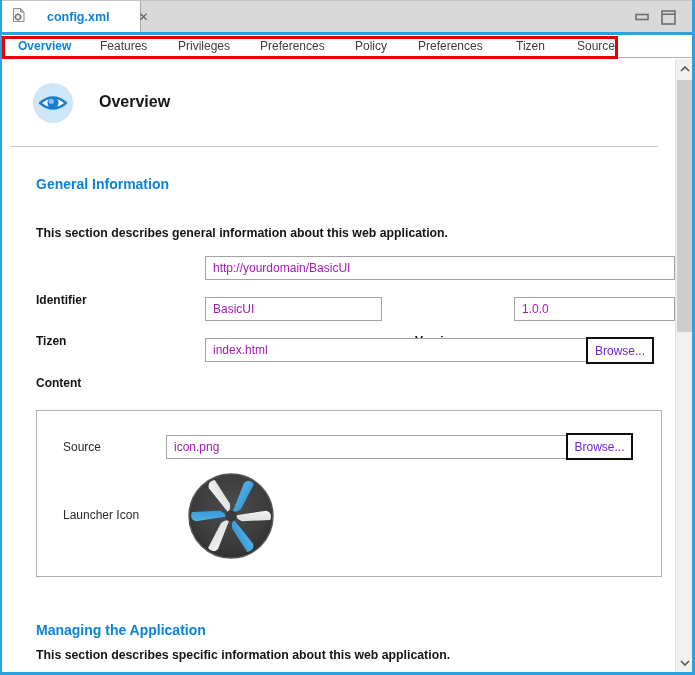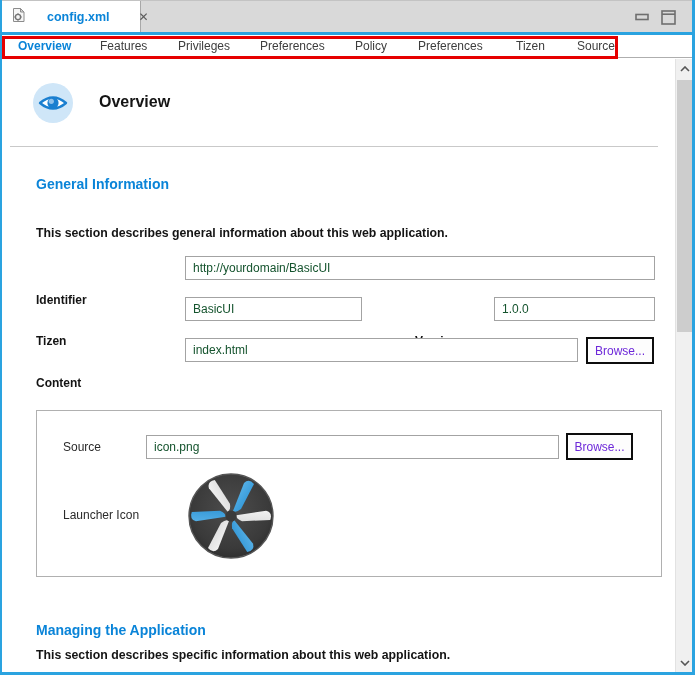--- a/index.html
+++ b/index.html
@@ -50,21 +50,21 @@
   .divider { position:absolute; left:8px; top:87px; width:648px; height:1px; background:#c9c9c9; }
 
   .sec-head { position:absolute; font-size:14px; font-weight:bold; color:#0a84d8; }
   .sec-desc { position:absolute; font-size:12.3px; font-weight:bold; color:#141414; }
 
   .lbl  { position:absolute; font-size:12px; font-weight:bold; color:#141414; white-space:nowrap;margin-top:32px; }
   .lbln { position:absolute; font-size:12px; font-weight:normal; color:#2b2b2b; white-space:nowrap; }
 
   .tinput {
     position:absolute; height:24px; border:1px solid #a3a3a3; background:#fff;
-    font-family:"Liberation Sans", sans-serif; font-size:12px; color:#14532d; padding:0 7px; outline:none;
+    font-family:"Liberation Sans", sans-serif; font-size:12px; color:#a21caf; padding:0 7px; outline:none;margin-left:20px;
   }
   .browse-btn {
     position:absolute; width:68px; height:27px; background:#fdfdfd; border:2px solid #0d0d0d;
     font-family:"Liberation Sans", sans-serif; font-size:12px; color:#6d28d9; cursor:pointer;
   }
 
   .groupbox { position:absolute; left:34px; top:351px; width:626px; height:167px; border:1px solid #b0b0b0; background:#fff; }
 
   
   .scrollbar { position:absolute; left:673px; top:59px; width:17px; height:613px; background:#f0f0f0; border-left:1px solid #e2e2e2; }

